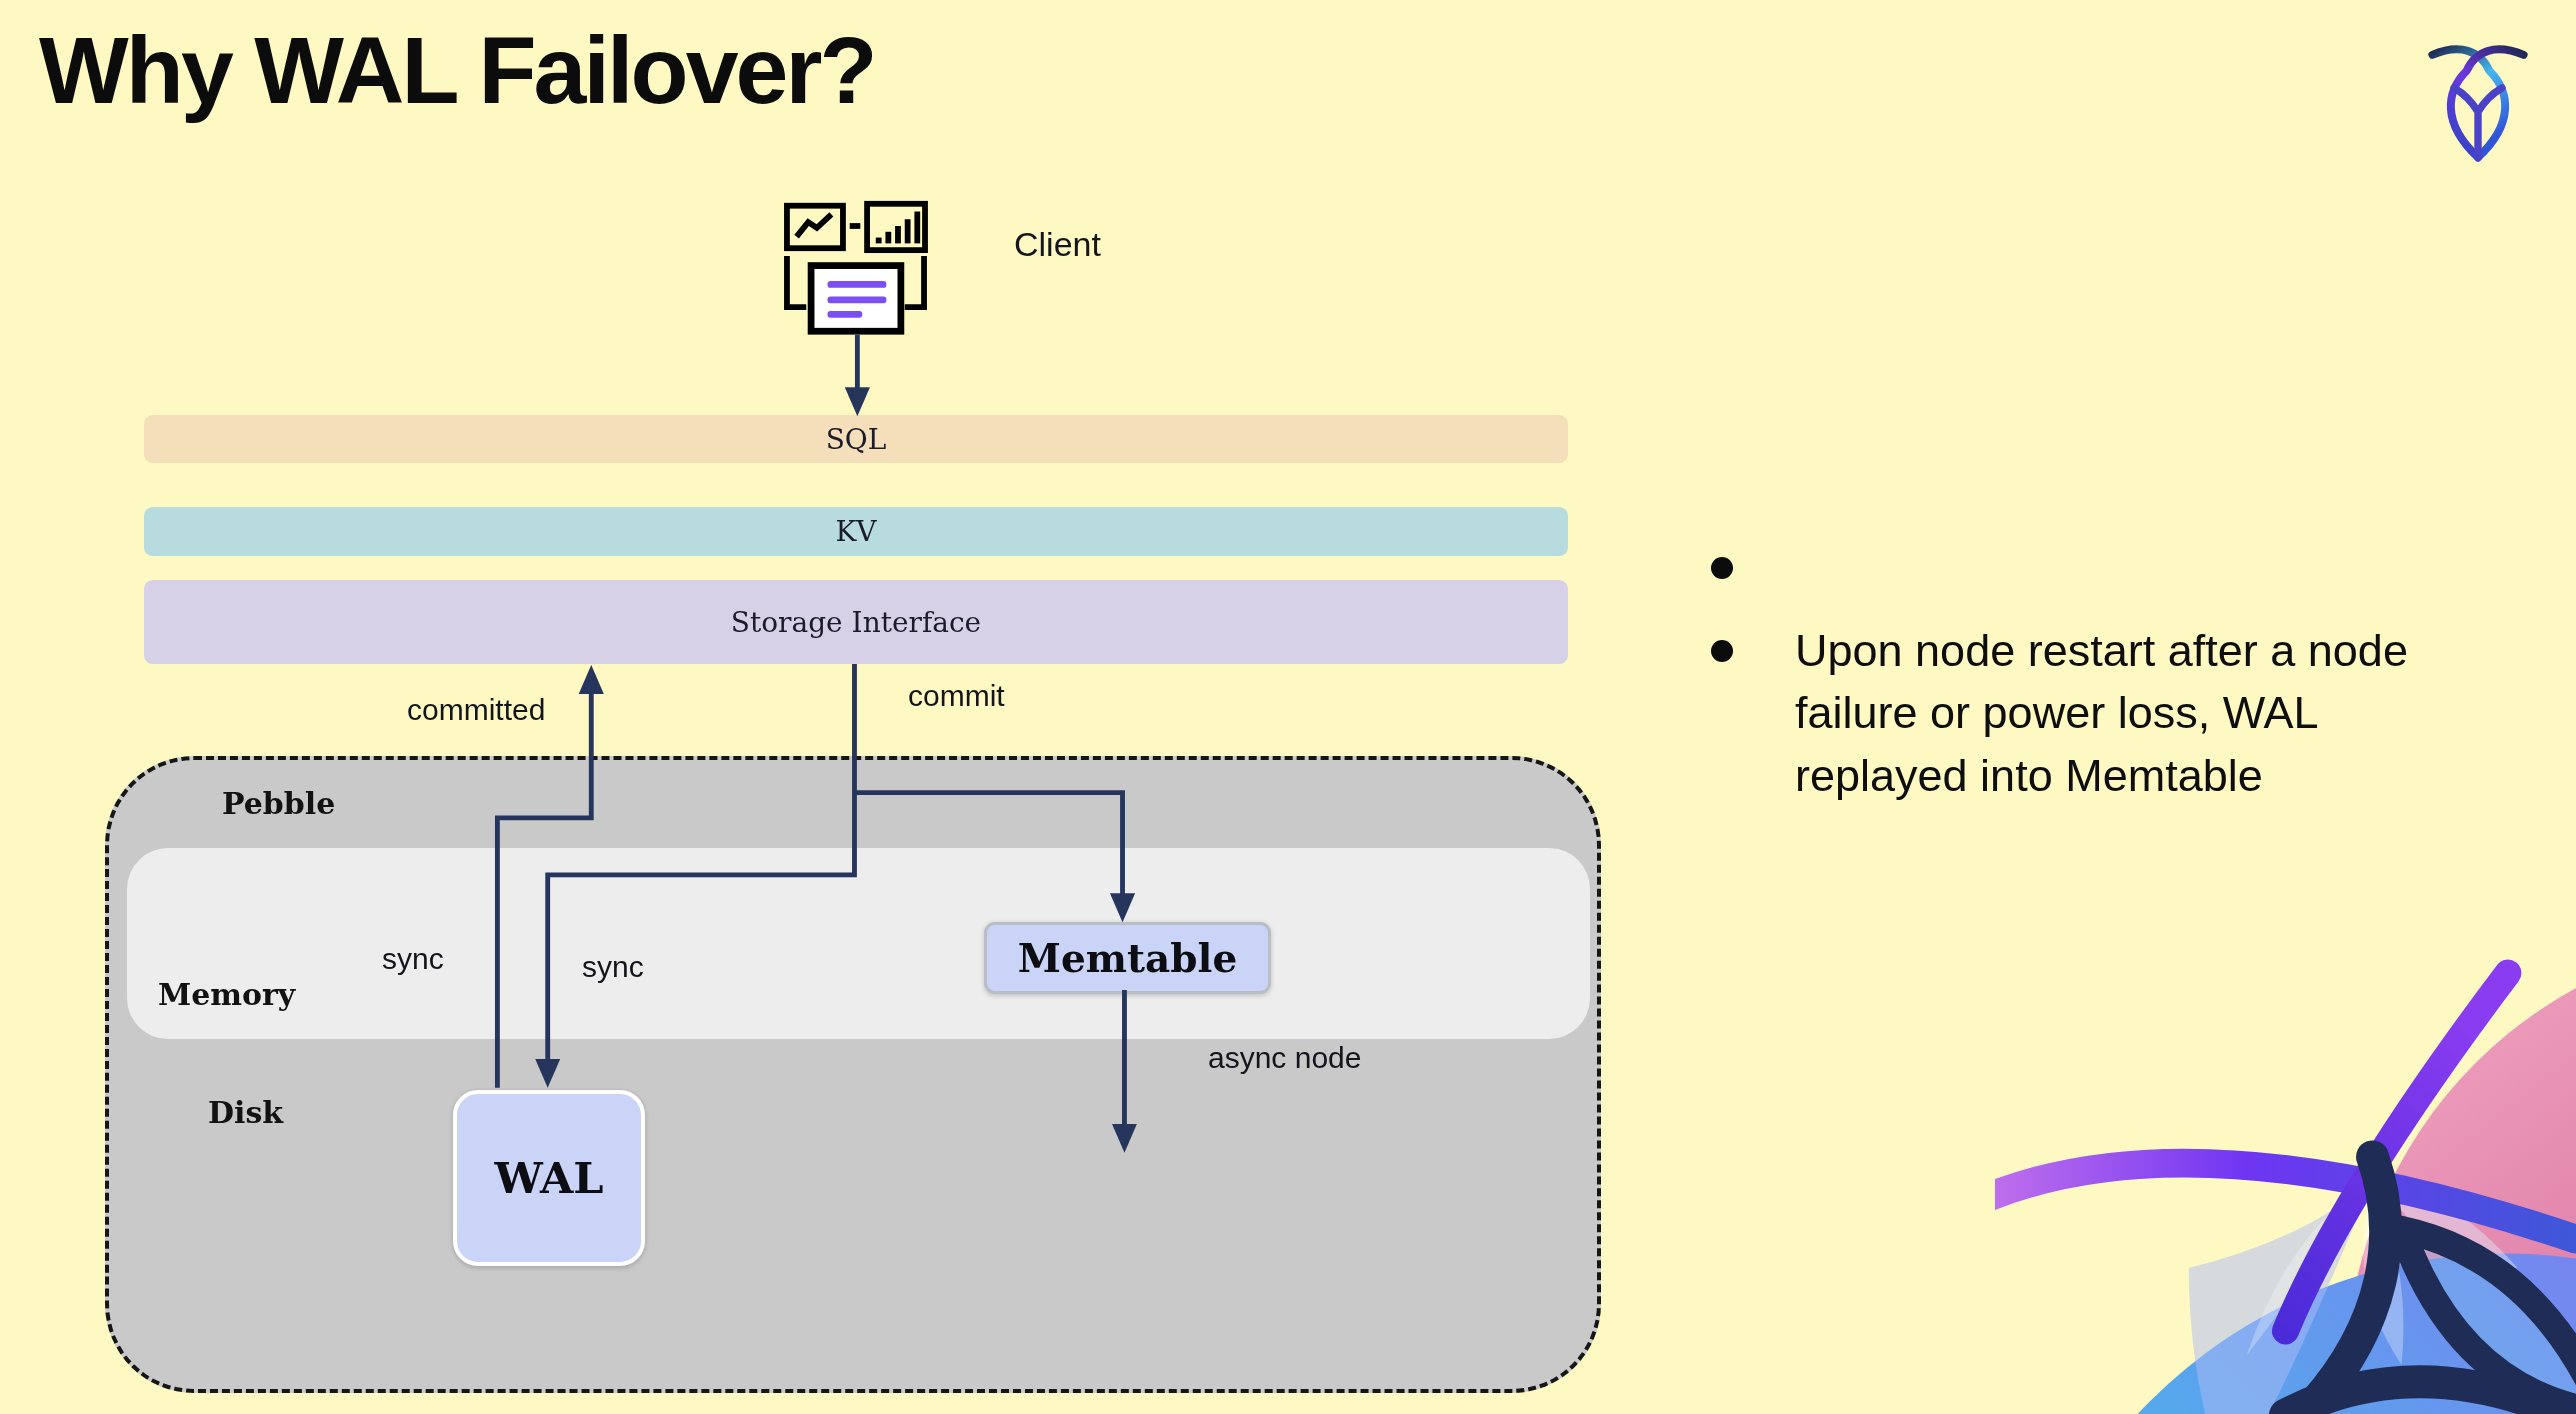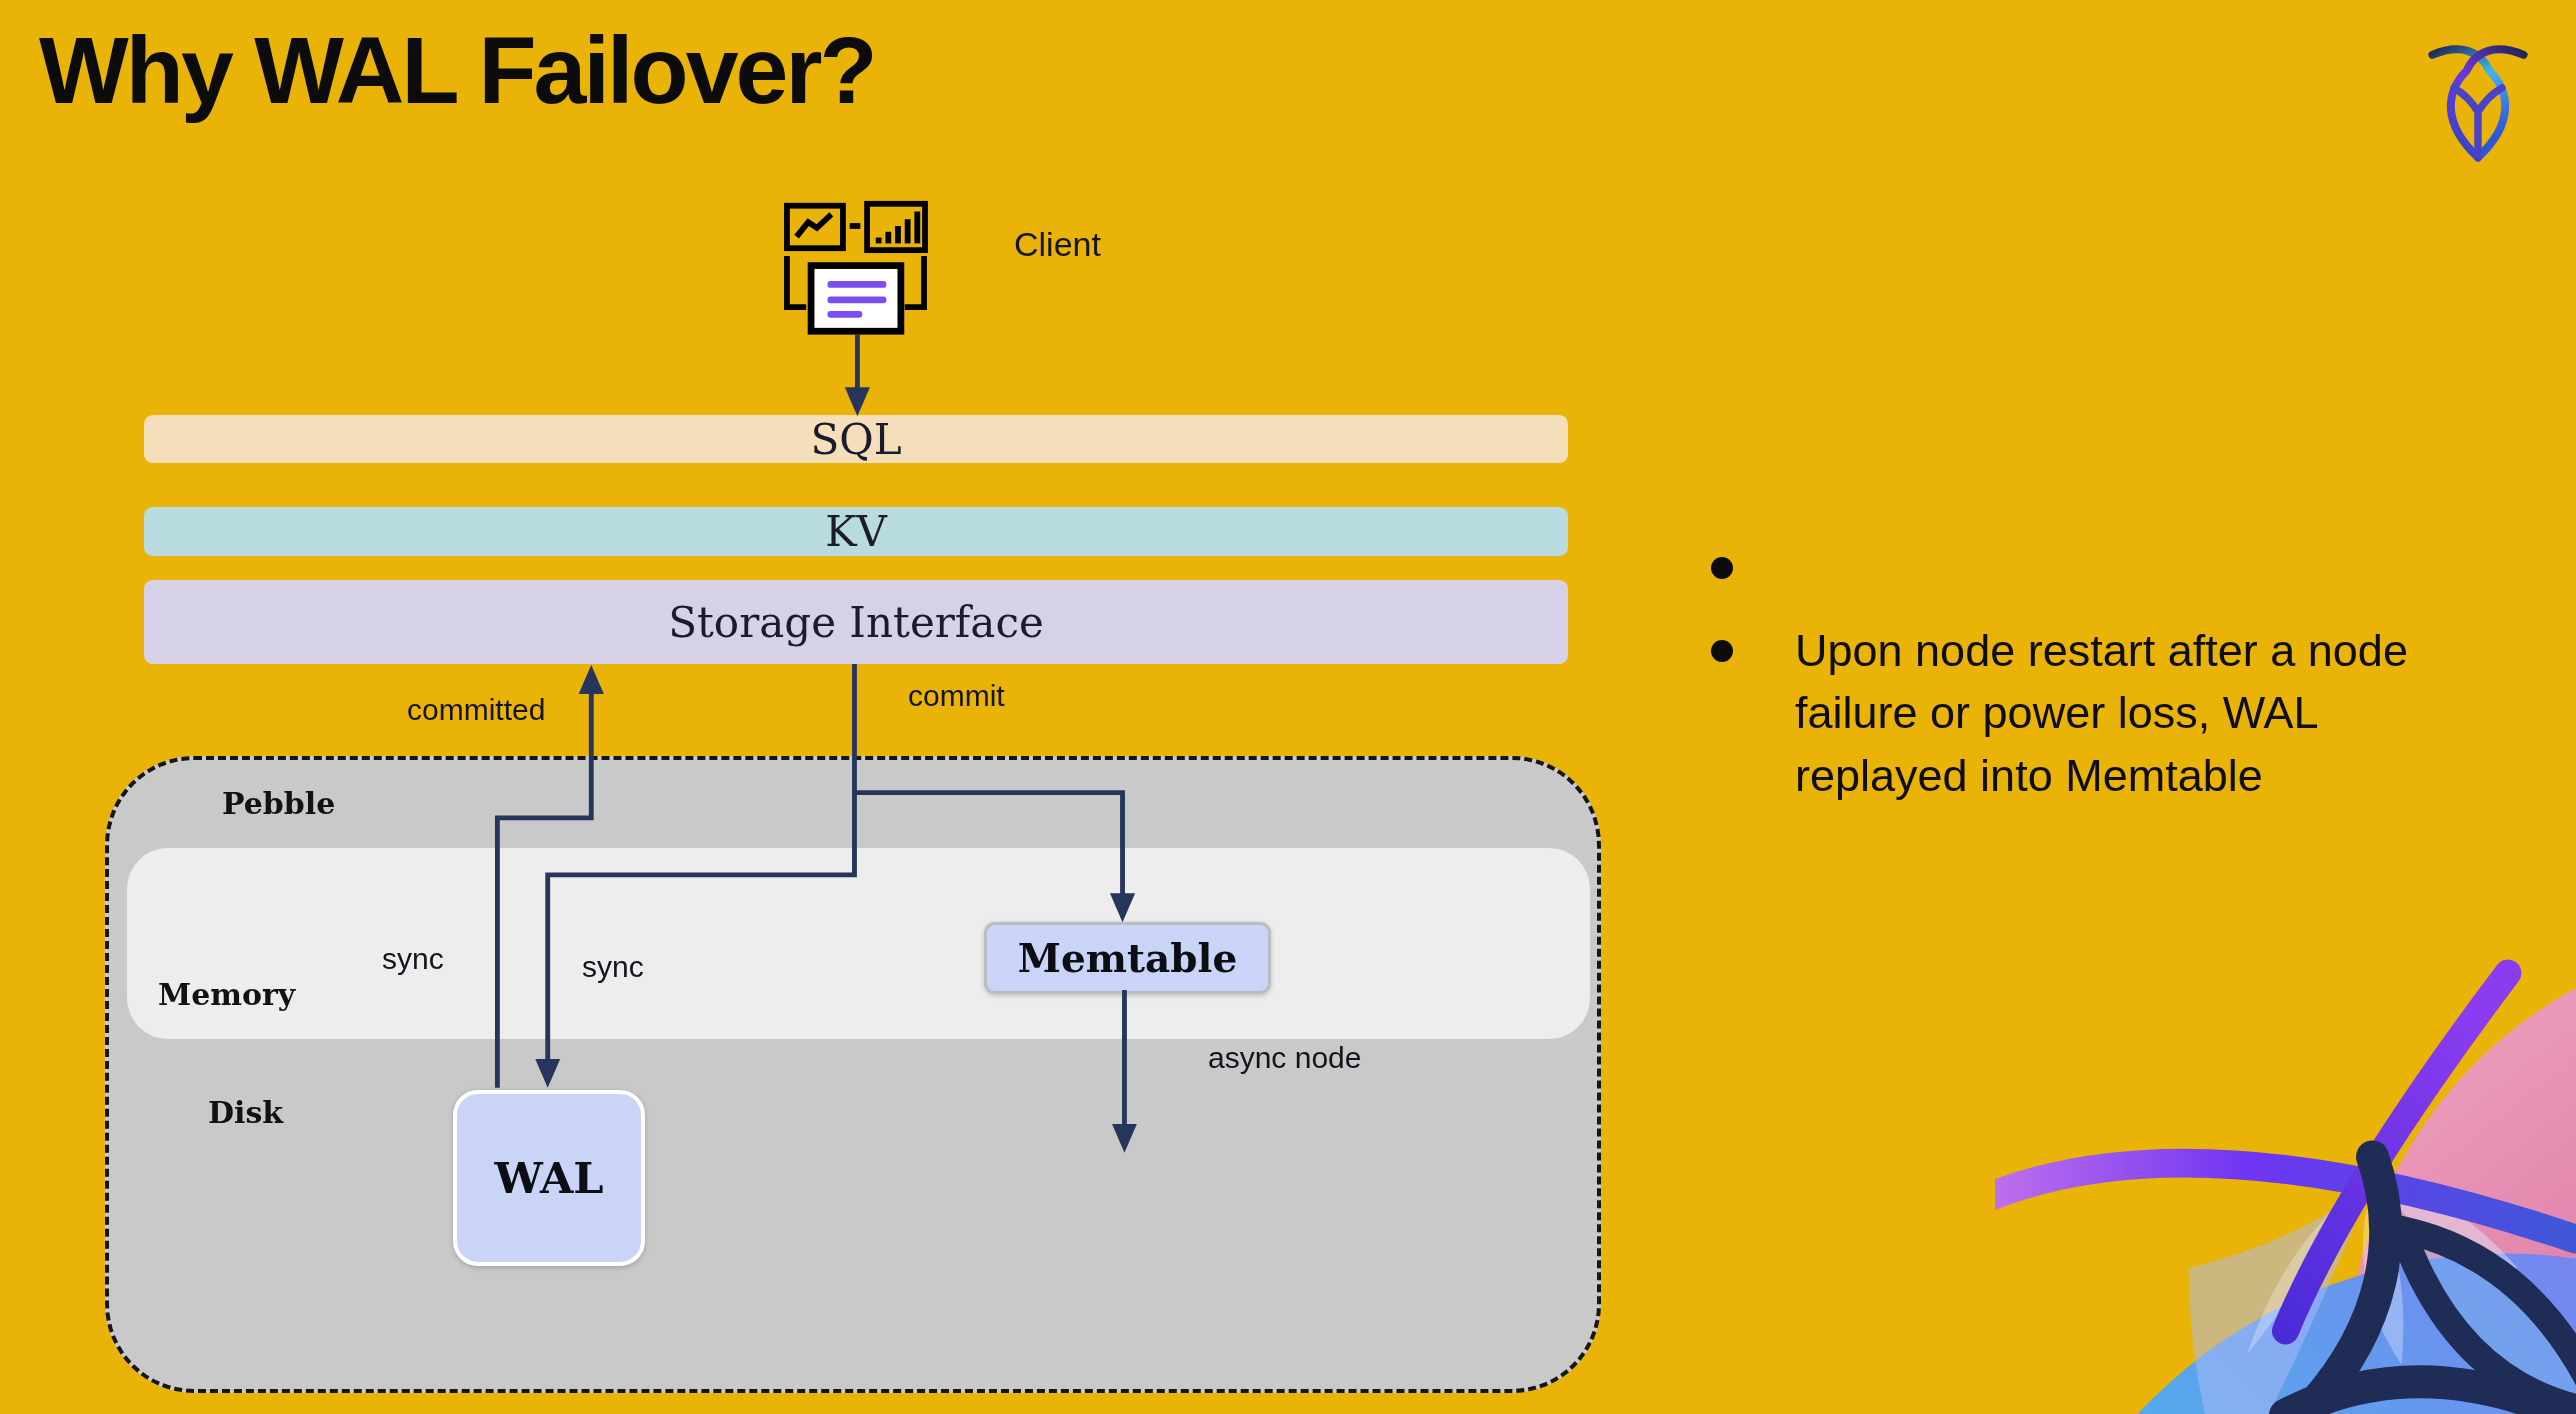--- a/index.html
+++ b/index.html
@@ -1,37 +1,37 @@
 <!DOCTYPE html>
 <html style="--title-color: #0c0c0c; --sql-bar: #f5dfba; --kv-bar: #b7dbde; --si-bar: #d6d1e6; --pebble-fill: #c9c9c9; --memory-fill: #ededee; --node-fill: #c9d4f7; --memtable-border: #b9bdc4; --arrow: #25355c; --accent-purple: #7b4ff2;"><head>
 <meta charset="utf-8">
 <style>
   html,body{margin:0;padding:0;background:#fff;}
   .slide{
-    position:relative; width:2576px; height:1415px; background:#eab308;
+    position:relative; width:2576px; height:1415px; background:#fef9c3;
     overflow:hidden; font-family:"Liberation Sans", sans-serif;
   }
   
   .title{
     position:absolute; left:39px; top:15.5px;
     font-size:95px; font-weight:bold; letter-spacing:-2.9px;
     color:var(--title-color,#0c0c0c); margin:0;
   }
   
   .logo{ position:absolute; left:2421px; top:41px; width:114px; height:128px; }
   
   .client-icon{ position:absolute; left:779px; top:198px; width:153px; height:140px; }
   .client-label{
     position:absolute; left:1014px; top:225px; font-size:34px; color:#15151d;
   }
   
   .layer-bar{
     position:absolute; left:144px; width:1424px; border-radius:8.7px;
     display:flex; align-items:center; justify-content:center;
-    font-family:"DejaVu Serif", serif; font-size:42px; color:#1b1b2b;
+    font-family:"DejaVu Serif", serif; font-size:28px; color:#1b1b2b;
   }
   .layer-sql{ top:415px; height:48px; background:var(--sql-bar,#f5dfba); }
   .layer-kv{ top:507px; height:49px; background:var(--kv-bar,#b7dbde); }
   .layer-si{ top:580px; height:84px; background:var(--si-bar,#d6d1e6); }
   
   .pebble-box{
     position:absolute; left:105px; top:756px; width:1488px; height:629px;
     background:var(--pebble-fill,#c9c9c9); border:4.8px dashed #161616; border-radius:89px;
   }
   .memory-box{

